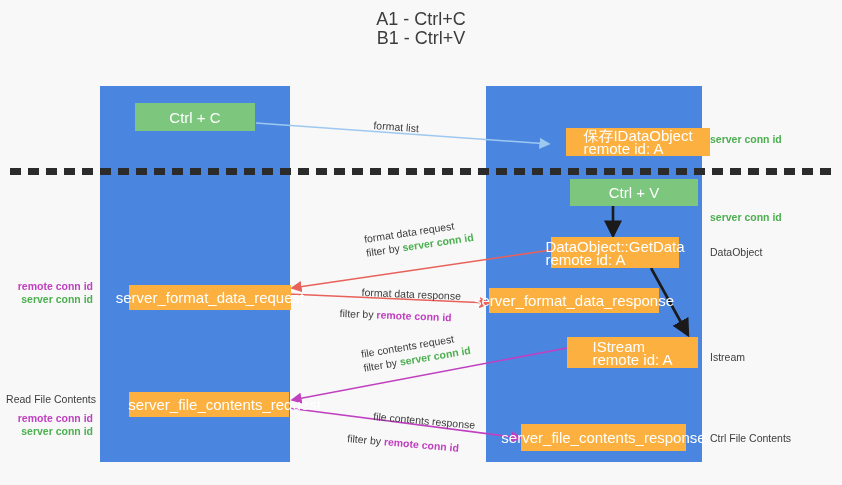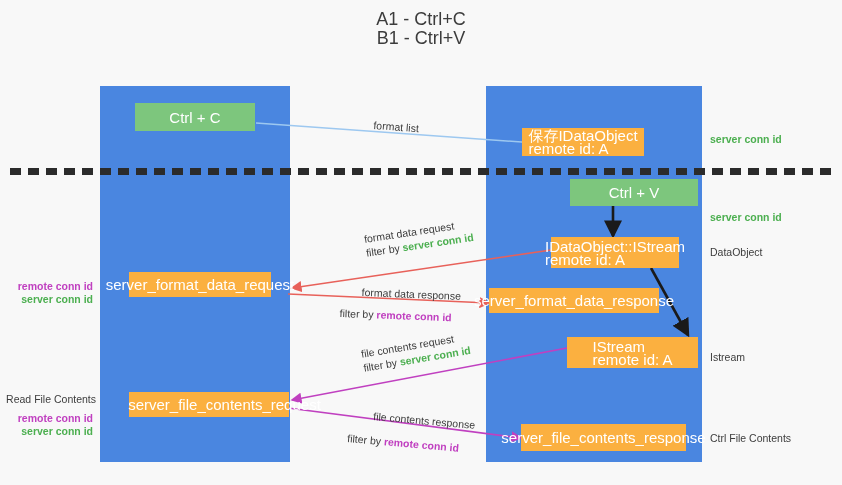--- a/index.html
+++ b/index.html
@@ -140,32 +140,32 @@
 
     <line x1="567" y1="348" x2="292" y2="400" stroke="#c040c0" stroke-width="1.6" marker-end="url(#ah-mag)"></line>
 
     <line x1="288" y1="408" x2="521" y2="438" stroke="#c040c0" stroke-width="1.6" marker-end="url(#ah-mag)"></line>
   </svg>
 
   <div class="dashline"></div>
 
   <div class="box green" style="left:135px; top:103px; width:120px; height:28px;">Ctrl + C</div>
 
-  <div class="box orange" style="left:522px; top:128px; width:122px; height:28px;">保存IDataObject
+  <div class="box orange" style="left:566px; top:128px; width:144px; height:28px;">保存IDataObject
 remote id: A</div>
 
   <div class="box green" style="left:570px; top:179px; width:128px; height:27px;">Ctrl + V</div>
 
-  <div class="box orange" style="left:551px; top:237px; width:128px; height:31px;">IDataObject::IStream
+  <div class="box orange" style="left:551px; top:237px; width:128px; height:31px;">DataObject::GetData
 remote id: A</div>
 
   <div class="box orange" style="left:567px; top:337px; width:131px; height:31px;">IStream
 remote id: A</div>
 
-  <div class="box orange" style="left:129px; top:272px; width:142px; height:25px;">server_format_data_request</div>
+  <div class="box orange" style="left:129px; top:285px; width:162px; height:25px;">server_format_data_request</div>
 
   <div class="box orange" style="left:489px; top:288px; width:170px; height:25px;">server_format_data_response</div>
 
   <div class="box orange" style="left:129px; top:392px; width:160px; height:25px;padding-left:31px;">server_file_contents_request</div>
 
   <div class="box orange" style="left:521px; top:424px; width:165px; height:27px;">server_file_contents_response</div>
 
   <div class="rot-wrap" style="left:374px; top:118px; transform: rotate(4.2deg);">
     <span>format list</span>
   </div>

